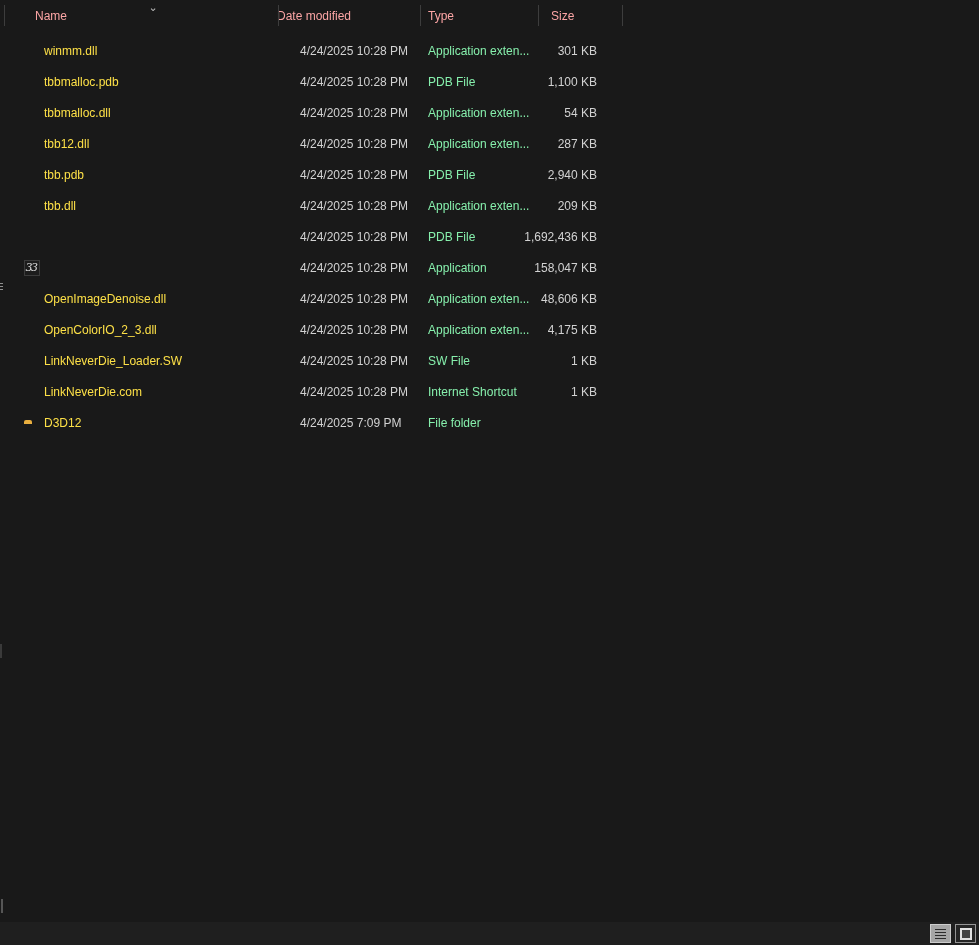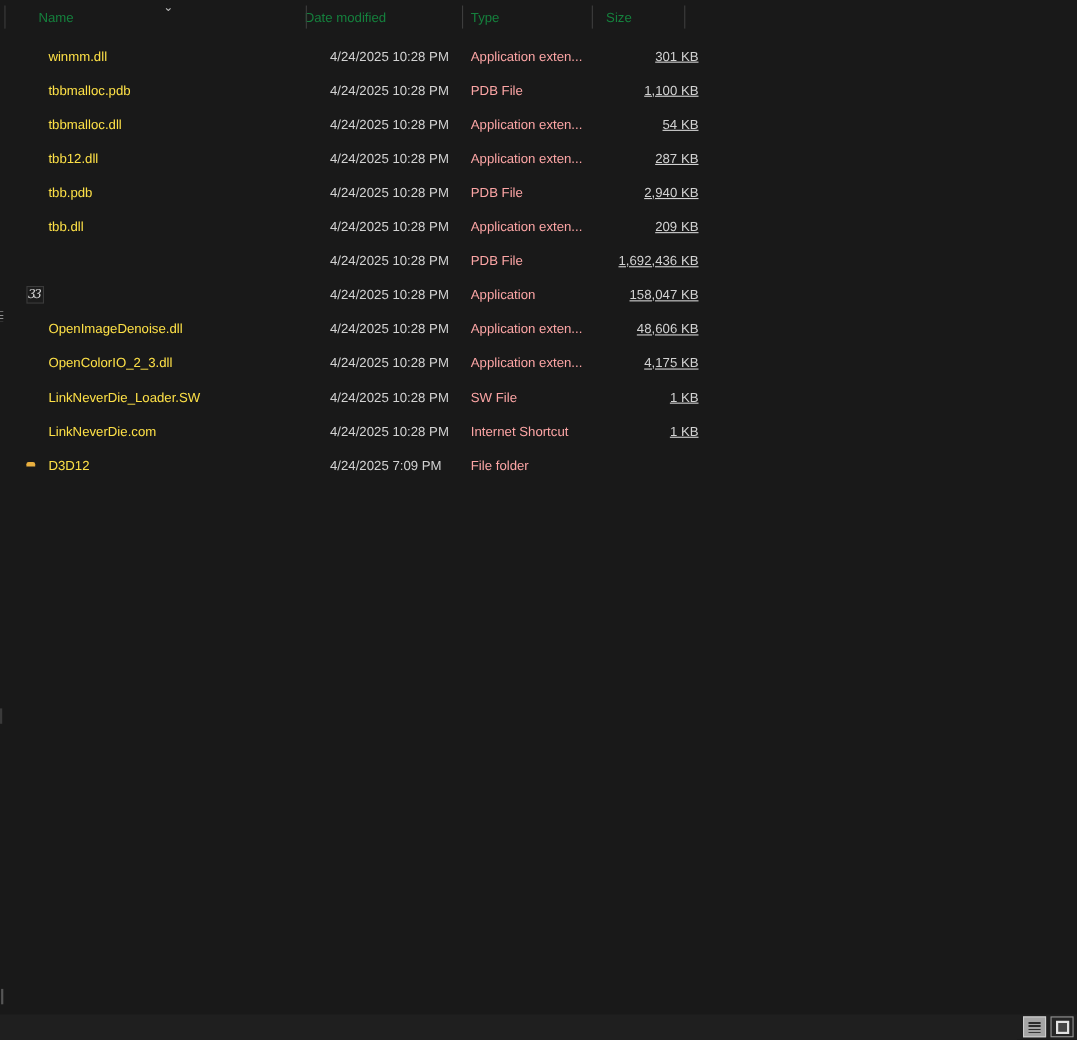--- a/index.html
+++ b/index.html
@@ -11,21 +11,21 @@
     overflow: hidden;
     position: relative;
     color: #e6e6e6;
   }
 
   
   .header { position: absolute; top: 0; left: 0; width: 100%; height: 31px; }
   .col-label {
     position: absolute; top: 0; height: 31px;
     display: flex; align-items: center;
-    font-size: 12px; color: #15803d; white-space: nowrap;
+    font-size: 12px; color: #fca5a5; white-space: nowrap;
     cursor: default;
   }
   .col-name  { left: 35px; }
   .col-date  { left: 277px; }
   .col-type  { left: 428px; }
   .col-size  { left: 551px; }
   .sort-chevron {
     position: absolute; left: 146px; top: 0px; height: 14px; width: 14px;
     display: flex; align-items: center; justify-content: center;
     color: #b9b9b9; font-size: 11px; line-height: 1;
@@ -40,22 +40,22 @@
   
   .list { position: absolute; top: 35px; left: 0; width: 100%; }
   .row { position: relative; height: 31px; }
   .cell {
     position: absolute; top: 0; height: 31px;
     display: flex; align-items: center;
     font-size: 12px; white-space: nowrap;
   }
   .cell.name { left: 44px; color: #fde047; }
   .cell.date { left: 283px; color: #d2d2d2; margin-left: 17px; }
-  .cell.type { left: 428px; color: #fca5a5; }
-  .cell.size { left: 560px; width: 75px; justify-content: flex-end; color: #d2d2d2; text-decoration: underline; }
+  .cell.type { left: 428px; color: #86efac; }
+  .cell.size { left: 522px; width: 75px; justify-content: flex-end; color: #d2d2d2; }
 
   .fileicon { position: absolute; left: 24px; top: 50%; transform: translateY(-50%); }
 
   
   .page {
     width: 12px; height: 15px; background: #f2f2f2; border-radius: 1px;
     clip-path: polygon(0 0, 70% 0, 100% 27%, 100% 100%, 0 100%);
     position: relative;
   }
   .page::before {

